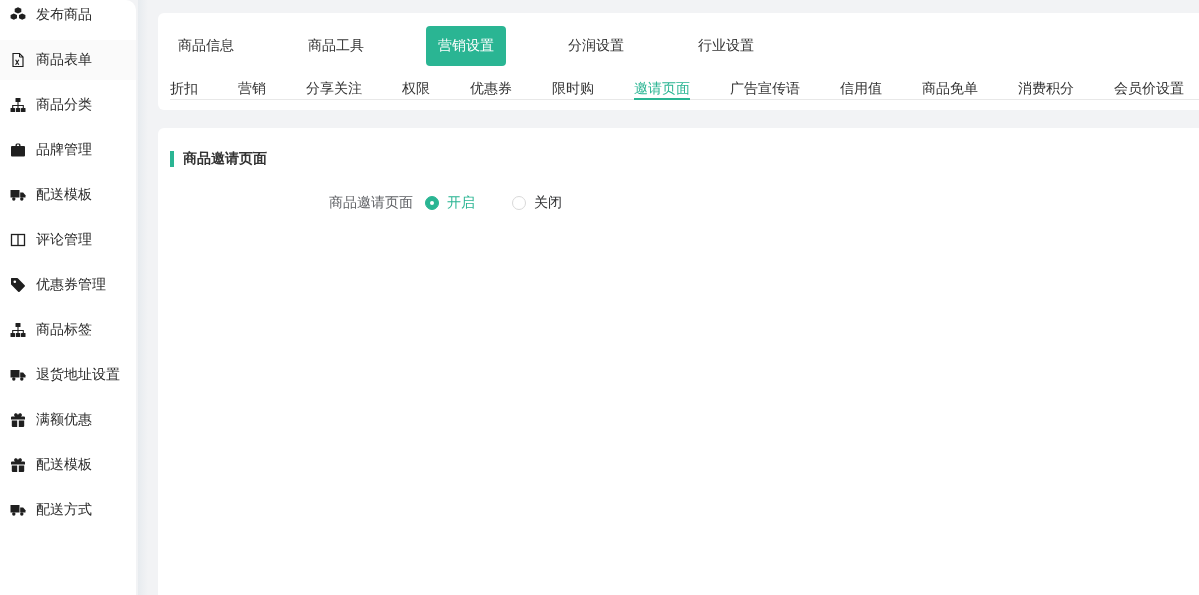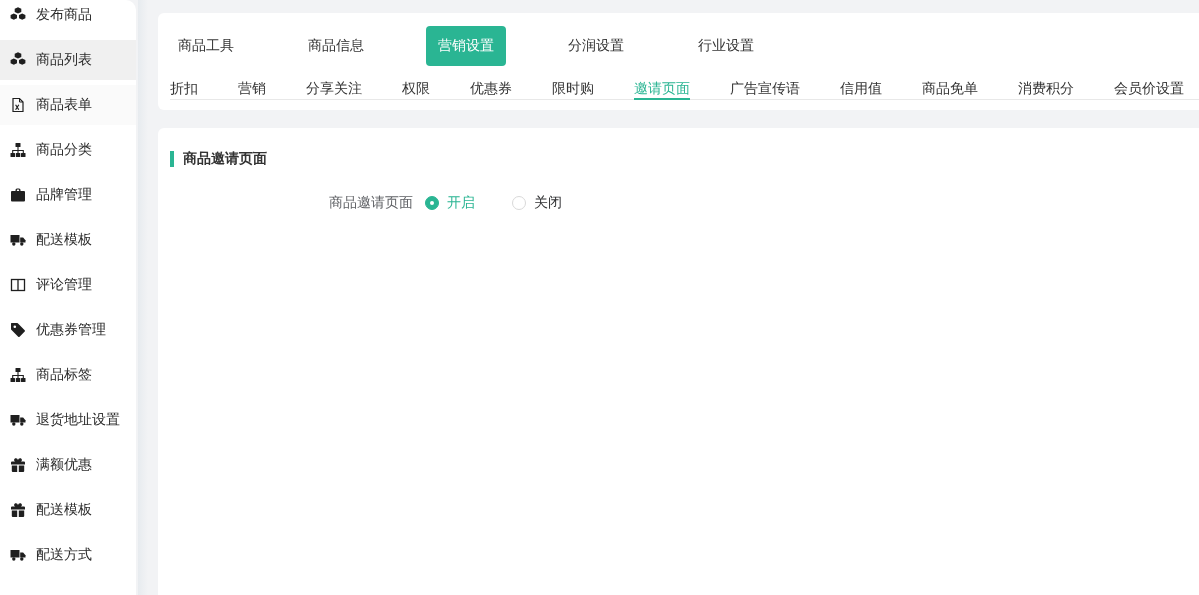--- a/index.html
+++ b/index.html
@@ -141,30 +141,20 @@
         <span class="icon">
           <svg viewBox="0 0 16 16" fill="currentColor">
             <path d="M8 .2l3.3 1.5v3.4L8 6.6 4.7 5.1V1.7z"></path>
             <path d="M3.8 6.4L7 7.9v3.4l-3.2 1.5L.6 11.3V7.9z"></path>
             <path d="M12.2 6.4l3.2 1.5v3.4l-3.2 1.5L9 11.3V7.9z"></path>
           </svg>
         </span>
         <span class="side-label">发布商品</span>
       </div>
 
-      <div class="side-item state-selected">
-        <span class="icon">
-          <svg viewBox="0 0 16 16" fill="currentColor">
-            <path d="M8 .2l3.3 1.5v3.4L8 6.6 4.7 5.1V1.7z"></path>
-            <path d="M3.8 6.4L7 7.9v3.4l-3.2 1.5L.6 11.3V7.9z"></path>
-            <path d="M12.2 6.4l3.2 1.5v3.4l-3.2 1.5L9 11.3V7.9z"></path>
-          </svg>
-        </span>
-        <span class="side-label">商品列表</span>
-      </div>
 
       <div class="side-item state-highlight">
         <span class="icon">
           <svg viewBox="0 0 16 16" fill="none" stroke="currentColor">
             <path d="M3 1.5h6.5L13 5v9.5H3z" stroke-width="1.2"></path>
             <path d="M9.5 1.5V5H13" stroke-width="1"></path>
             <path d="M5.6 7.8l3.2 5M8.8 7.8l-3.2 5" stroke-width="1.2"></path>
           </svg>
         </span>
         <span class="side-label">商品表单</span>
@@ -280,25 +270,25 @@
     </div>
 </nav>
 <div class="sidebar-shadow"></div>
 
 <div class="main">
 
   <div class="tab-card">
     <div class="main-tabs">
 
         <div class="main-tab">
+          <span>商品信息</span>
+        </div>
+
+        <div class="main-tab">
           <span>商品工具</span>
-        </div>
-
-        <div class="main-tab">
-          <span>商品信息</span>
         </div>
 
         <div class="main-tab active">
           <span>营销设置</span>
         </div>
 
         <div class="main-tab">
           <span>分润设置</span>
         </div>
 

